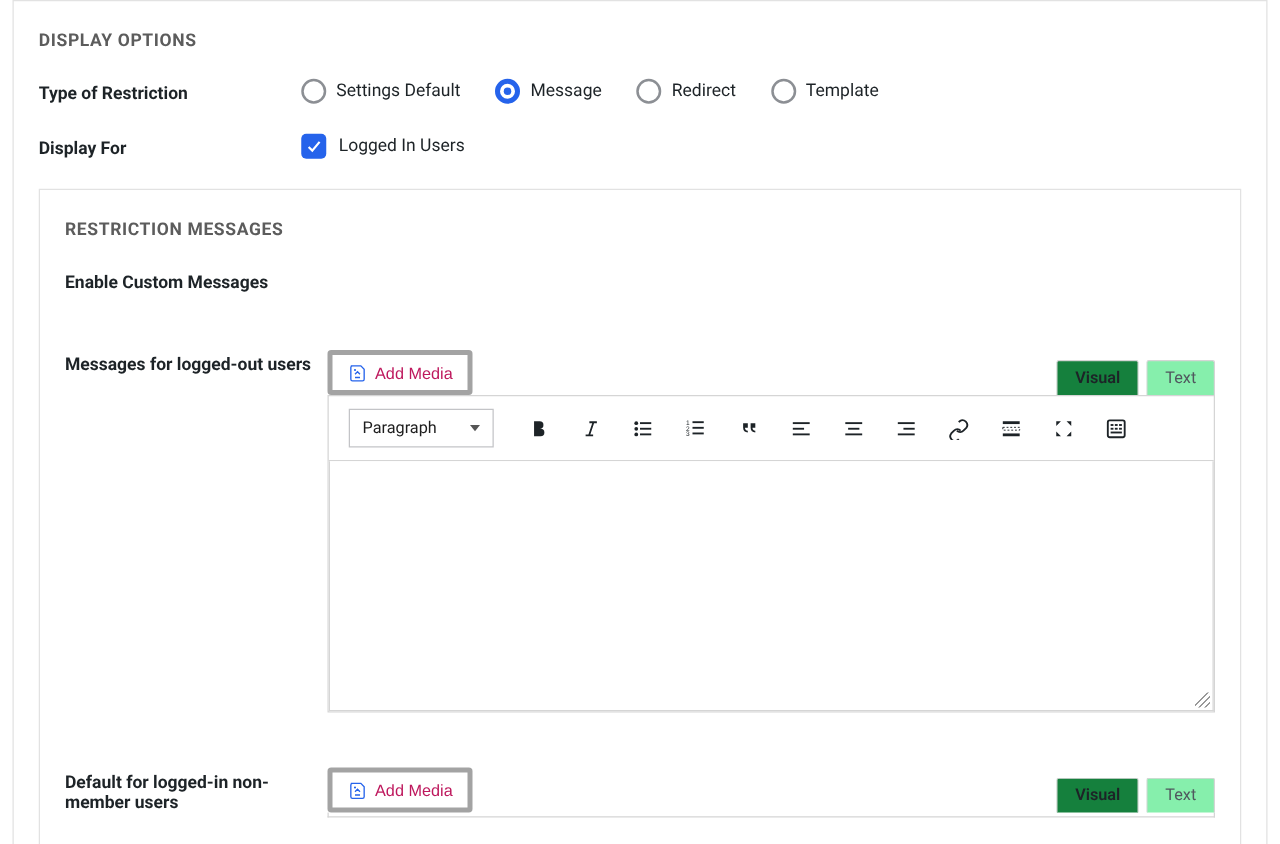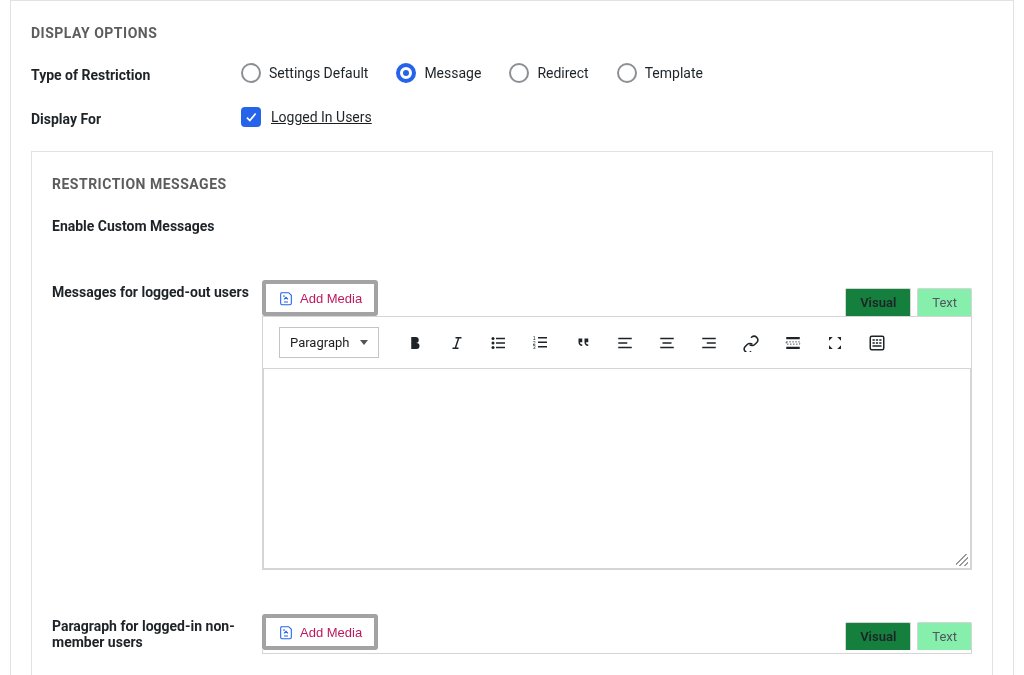--- a/index.html
+++ b/index.html
@@ -51,21 +51,21 @@
     display: flex; align-items: center; justify-content: center;
     background: #fff;
   }
   .radio.selected .circle { border-color: #2563eb; border-width: 4px; }
   .radio.selected .circle::after {
     content: ""; width: 6px; height: 6px; background: #2563eb; border-radius: 50%;
   }
   .radio-label { font-size: 14px; color: #1d2327; }
 
   
-  .checkbox { display: flex; align-items: center; gap: 10px; cursor: pointer; text-decoration: underline; }
+  .checkbox { display: flex; align-items: center; gap: 10px; cursor: pointer; }
   .checkbox .box {
     width: 20px; height: 20px; border-radius: 4px; background: #2563eb;
     display: flex; align-items: center; justify-content: center;
   }
   .checkbox svg { width: 14px; height: 14px; stroke: #fff; stroke-width: 3; fill: none; }
   .checkbox-label { font-size: 14px; color: #1d2327; }
 
   
   .panel {
     border: 1px solid #e2e2e2;
@@ -109,21 +109,21 @@
 
   .editor-body {
     border: 1px solid #d5d5d5;
   }
   .toolbar {
     display: flex; align-items: center; gap: 16px;
     padding: 10px 16px; border-bottom: 1px solid #d5d5d5;
   }
   .para-select {
     display: flex; align-items: center; justify-content: space-between;
-    border: 1px solid #c3c4c7; padding: 7px 10px; width: 100px;
+    border: 1px solid #c3c4c7; padding: 7px 10px; width: 116px;
     font-size: 13px; background: #fff; cursor: pointer;
   }
   .para-select .caret {
     width: 0; height: 0; border-left: 4px solid transparent;
     border-right: 4px solid transparent; border-top: 5px solid #555;
   }
   .tb-icons { display: flex; align-items: center; gap: 22px; margin-left: 10px; }
   .tb-btn { width: 20px; height: 20px; display: flex; align-items: center; justify-content: center; cursor: pointer; }
   .tb-btn svg { width: 18px; height: 18px; fill: #1d2327; }
 
@@ -305,21 +305,21 @@
           </div>
           <div class="editor-content">
             <span></span>
             <div class="resize"></div>
           </div>
         </div>
       </div>
     </div>
 
     <div class="editor-row">
-      <div class="row-label">Paragraph for logged-in non-member users</div>
+      <div class="row-label">Default for logged-in non-member users</div>
       <div class="editor-area">
         <div class="editor-header">
           <button class="add-media-btn">
             <svg viewBox="0 0 24 24">
               <path d="M9 14l3-3 3 3M9 18h6M4 4h12l4 4v12a2 2 0 0 1-2 2H6a2 2 0 0 1-2-2V6a2 2 0 0 1 2-2z" stroke="#2563eb" stroke-width="1.6" fill="none"></path>
               <circle cx="9" cy="9" r="1.3"></circle>
             </svg>
             <span>Add Media</span>
           </button>
           <div class="tabs">

